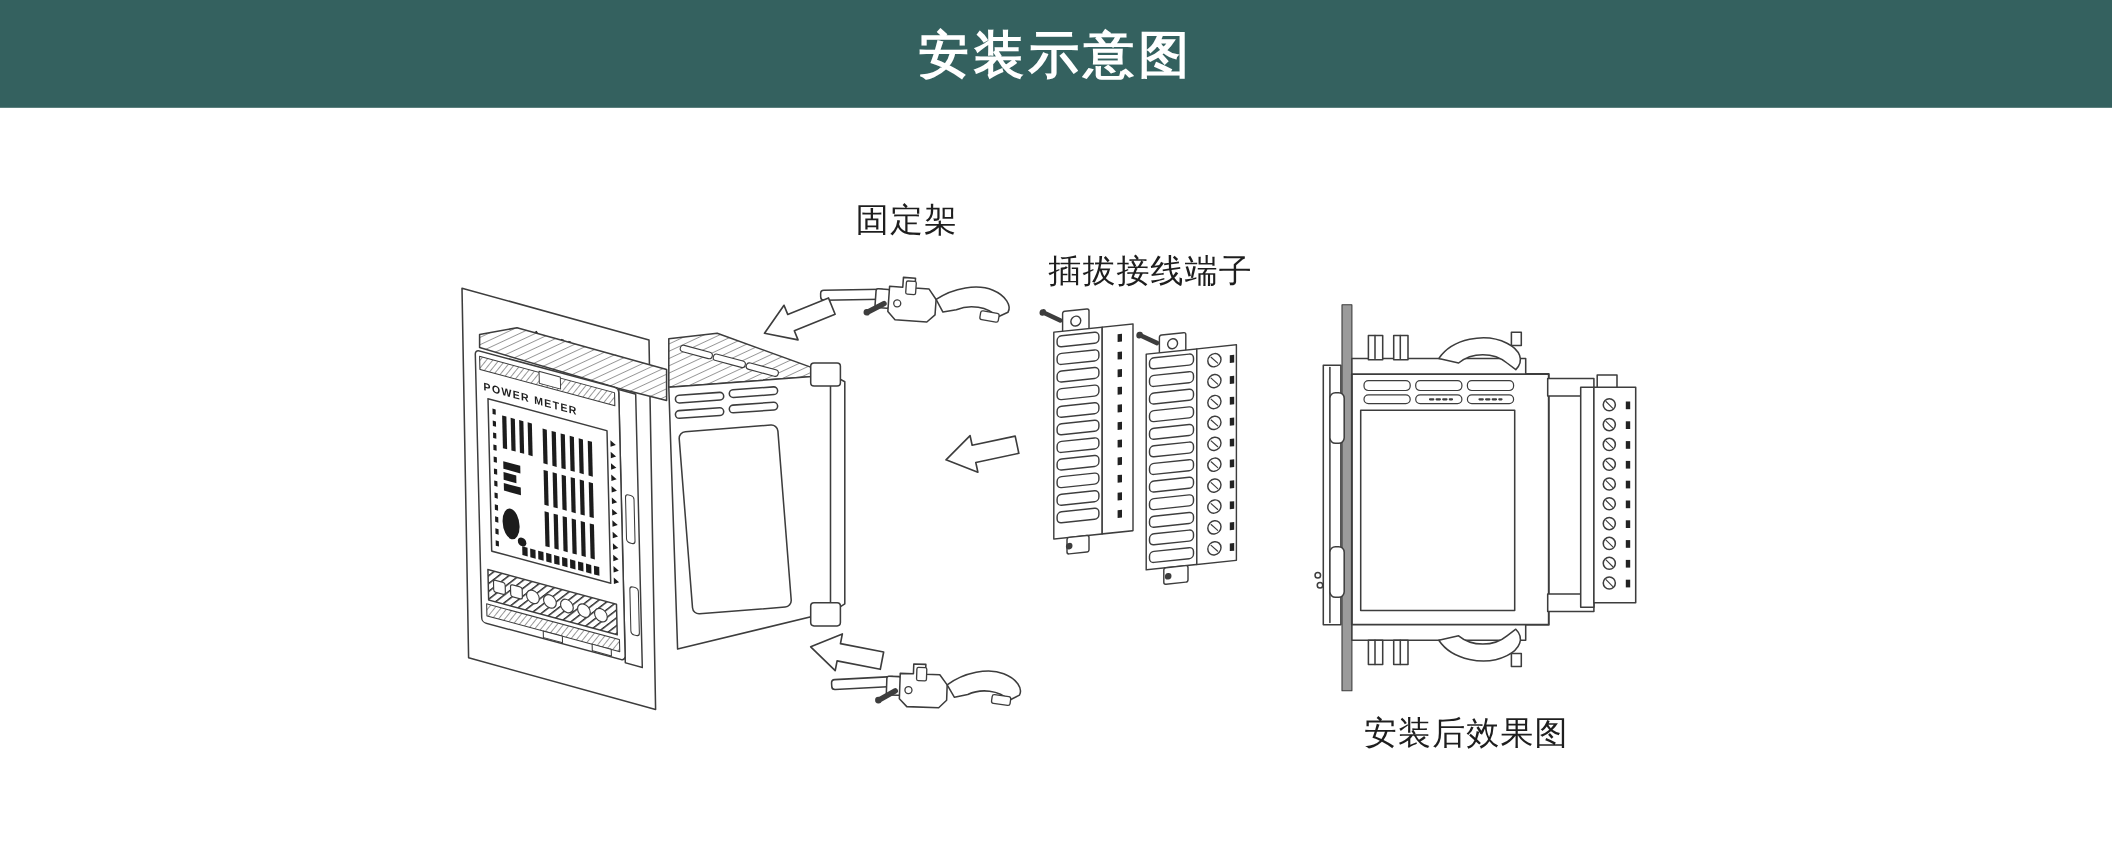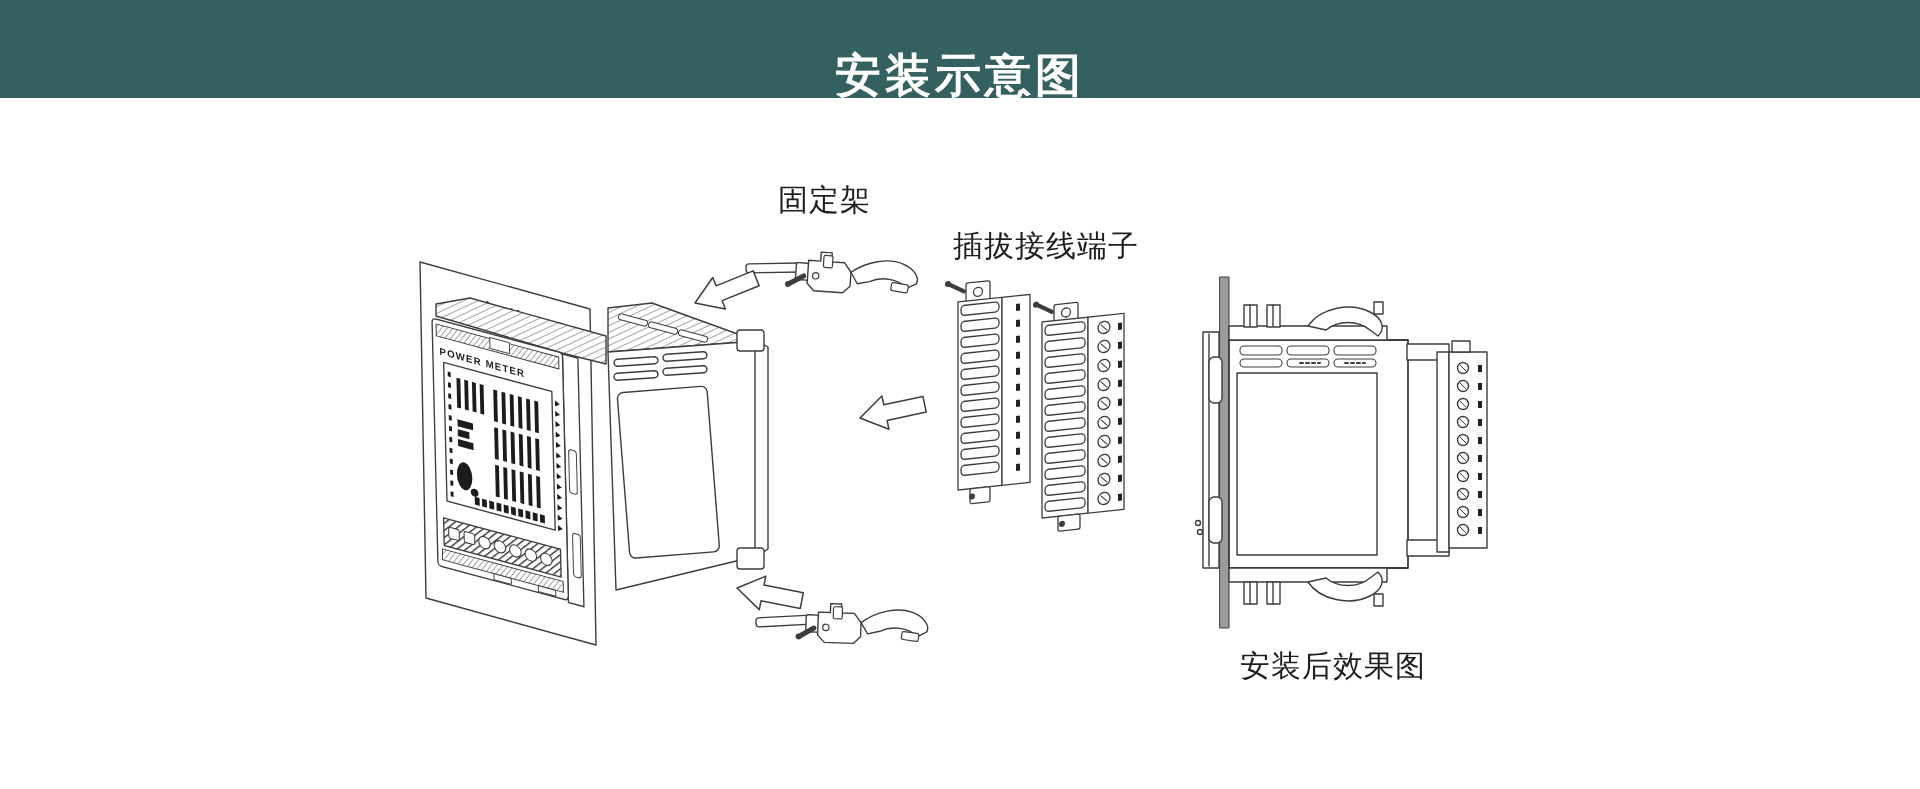--- a/index.html
+++ b/index.html
@@ -11,21 +11,21 @@
   }
   html,body{margin:0;padding:0;}
   body{
     width:1920px;height:789px;position:relative;overflow:hidden;
     background:var(--page_bg);
     font-family:"Liberation Sans","DejaVu Sans",sans-serif;
   }
   .header{
     position:absolute;top:0;left:0;width:1920px;height:98px;
     background:var(--header_bg);
-    display:flex;align-items:flex-end;justify-content:center;z-index:2;
+    display:flex;align-items:center;justify-content:center;z-index:2;
   }
   .header h1{
     margin:0;color:var(--header_fg);font-size:46px;font-weight:700;
     letter-spacing:4px;line-height:1;
   }
   svg.diagram{position:absolute;top:0;left:0;z-index:1;}
   svg text{fill:#1e1e1e;}
   .cjk-label{font-size:30px;letter-spacing:1px;}
 </style>
 </head>

